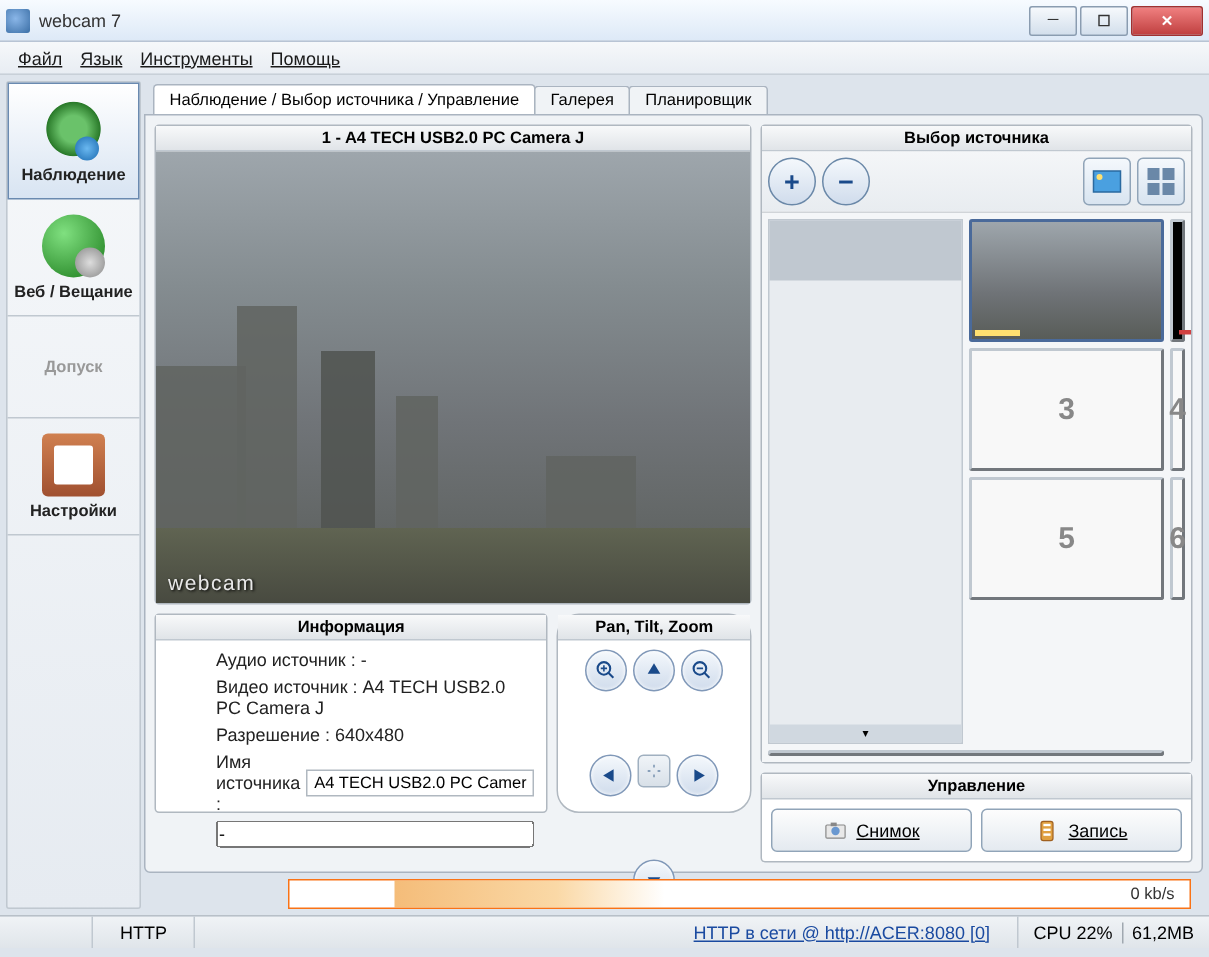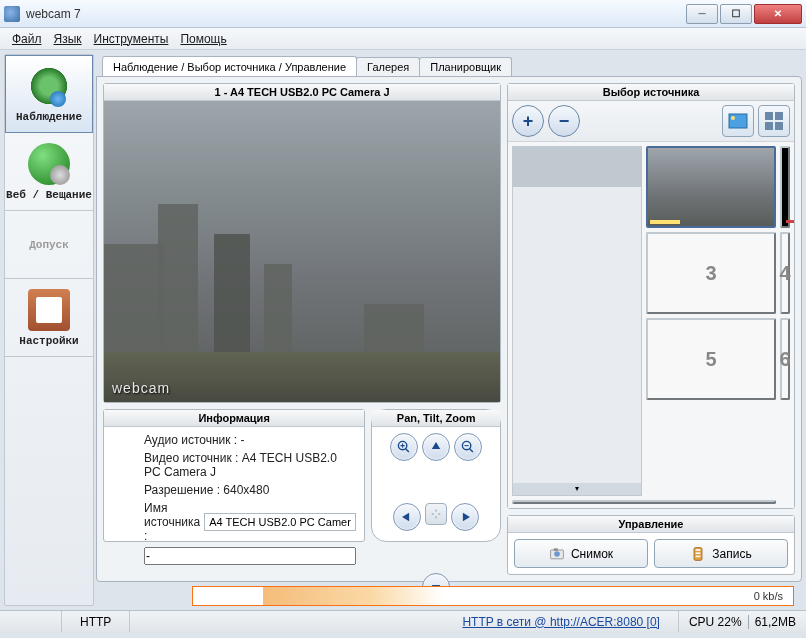--- a/index.html
+++ b/index.html
@@ -18,21 +18,21 @@
 .menubar span { text-decoration: underline; cursor:pointer; color:#1a1a1a; }
 
 
 .main { display:flex; height: 560px; padding: 4px; gap: 2px; }
 
 
 .sidebar { width: 90px; background: linear-gradient(#f6f8fa,#e6ebf1); border: 1px solid #c0c8d0; border-radius: 2px; display:flex; flex-direction:column; }
 .sidebtn { height: 78px; border-bottom: 1px solid #c0c8d0; display:flex; flex-direction:column; align-items:center; justify-content:center; gap:4px; cursor:pointer; }
 .sidebtn.active { background: linear-gradient(#fff,#d8e4f2); border: 1px solid #6a8ab0; }
 .sidebtn .ico { width:42px; height:42px; position:relative; }
-.sidebtn .lbl { font-size:11px; font-weight:bold; color:#222; text-align:center;font-family:Liberation Mono, monospace; }
+.sidebtn .lbl { font-size:11px; font-weight:bold; color:#222; text-align:center; }
 .sidebtn.disabled { height: 68px; }
 .sidebtn.disabled .lbl { color:#999; }
 
 
 .ico-camera { background: radial-gradient(circle at 50% 50%, #6ac26a 30%, #2a7a2a 60%, transparent 62%); border-radius:50%; }
 .ico-camera::after{content:"";position:absolute;left:22px;top:26px;width:16px;height:16px;border-radius:50%;background:radial-gradient(circle,#6ab8f0,#1a6ab0);}
 .ico-globe { background: radial-gradient(circle at 35% 30%, #80e080, #1a7a1a); border-radius:50%; }
 .ico-globe::after{content:"";position:absolute;left:22px;top:22px;width:20px;height:20px;border-radius:50%;background:radial-gradient(circle,#ddd,#888);}
 .ico-clip { background: linear-gradient(#d08050,#a05030); border-radius:4px; }
 .ico-clip::after{content:"";position:absolute;left:8px;top:8px;width:26px;height:26px;background:#fff;border-radius:2px;}
@@ -101,21 +101,21 @@
 .thumb.img2{background:#000;}
 .thumb.img1::after{content:"";position:absolute;left:2px;bottom:2px;width:30px;height:4px;background:#ffe070;}
 .thumb.img2::after{content:"";position:absolute;left:4px;bottom:3px;width:20px;height:3px;background:#d04040;}
 .scrollbar{grid-row:1/5;background:#e8ecf0;border:1px solid #c0c8d0;position:relative;}
 .scrollbar .thumb-bar{position:absolute;top:0;left:0;right:0;height:40px;background:#c0c8d0;}
 .scrollbar .arr{position:absolute;left:0;right:0;height:12px;background:#d0d8e0;text-align:center;font-size:8px;line-height:12px;}
 .scrollbar .arr.up{top:0}.scrollbar .arr.dn{bottom:0}
 
 
 .control { height: 60px; }
-.control-body { flex:1; display:flex; gap:6px; padding:6px; }
+.control-body { flex:1; display:flex; gap:6px; padding:6px;text-decoration:underline; }
 .bigbtn { flex:1; border:1px solid #90a4b8; border-radius:4px; background:linear-gradient(#fdfdfd,#e4eaf0); display:flex; align-items:center; justify-content:center; gap:6px; font-size:11px; cursor:pointer; }
 .bigbtn svg{width:16px;height:16px;}
 
 
 .strip { height:20px; margin:4px 8px 0 96px; border:1px solid #f97316; background:#fff; display:flex; align-items:center; position:relative; }
 .strip .orange{position:absolute;left:70px;top:0;bottom:0;width:180px;background:linear-gradient(90deg,#f0a040,#f8c880 60%,transparent);opacity:0.7;}
 .strip .kbs{position:absolute;right:10px;font-size:11px;color:#333;}
 
 
 .statusbar { height:22px; border-top:1px solid #b8c0c8; background:linear-gradient(#f0f3f6,#e0e5ea); display:flex; align-items:center; font-size:11px; }

